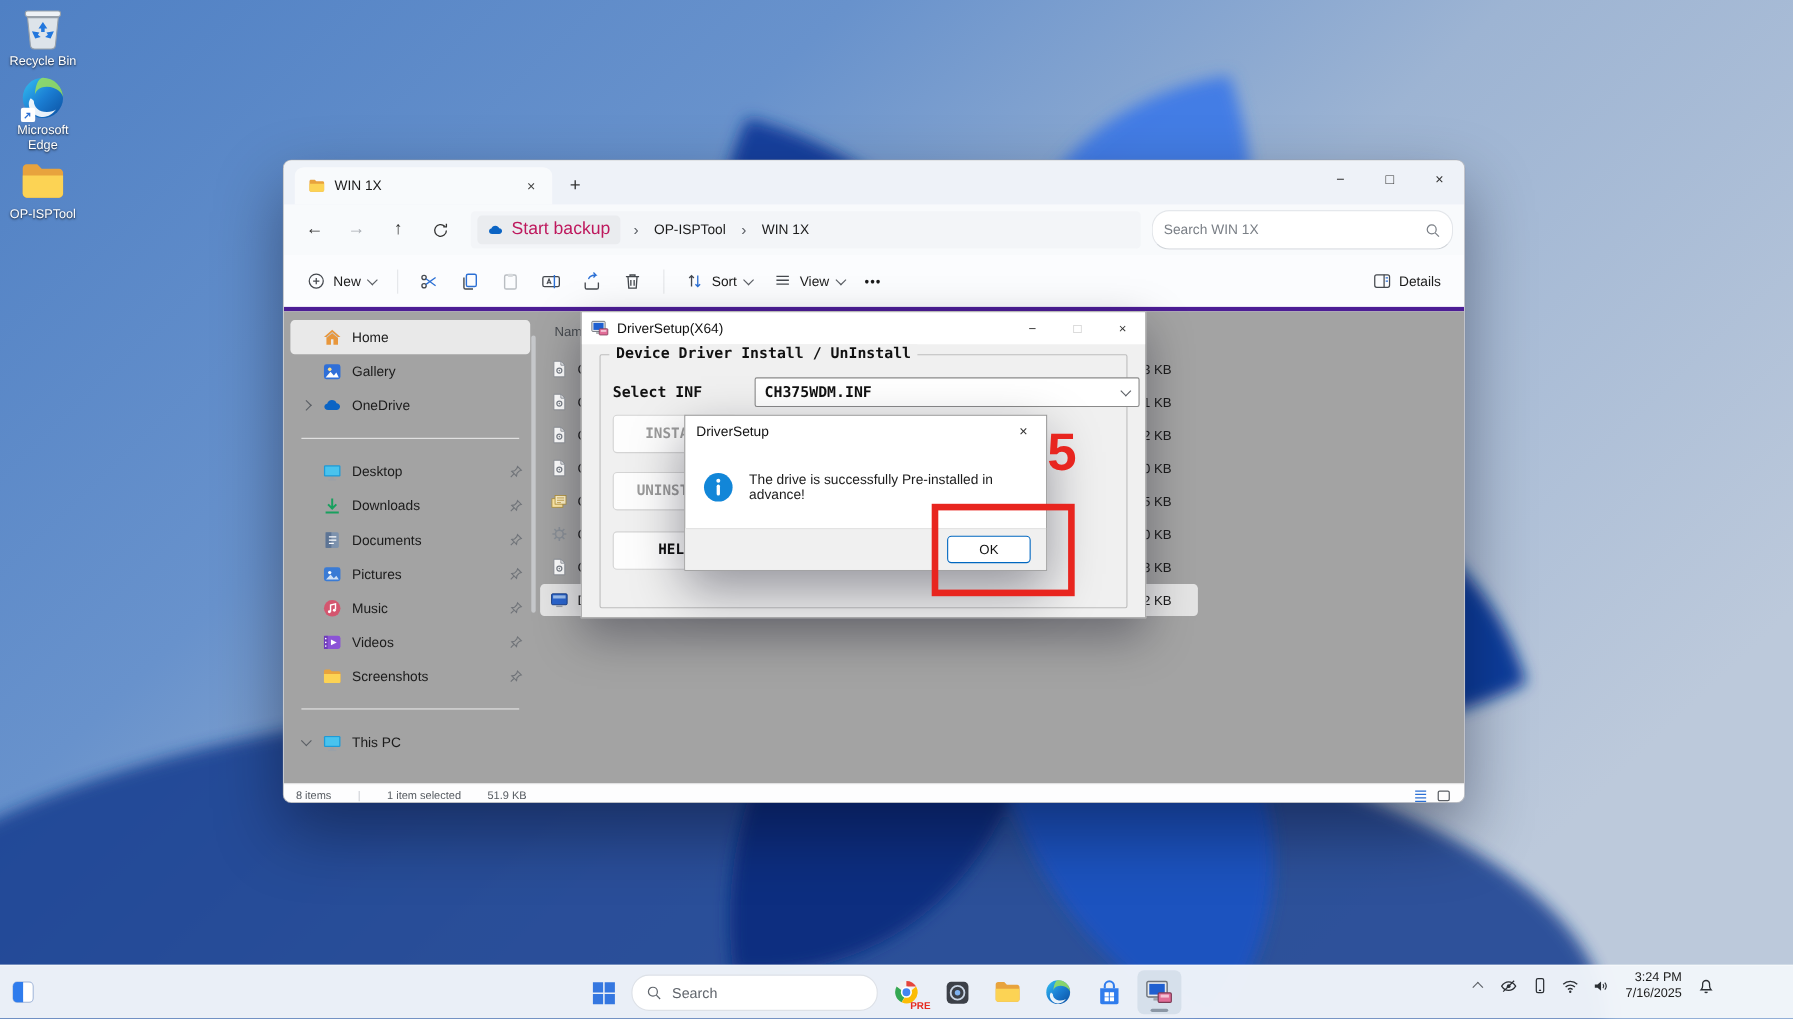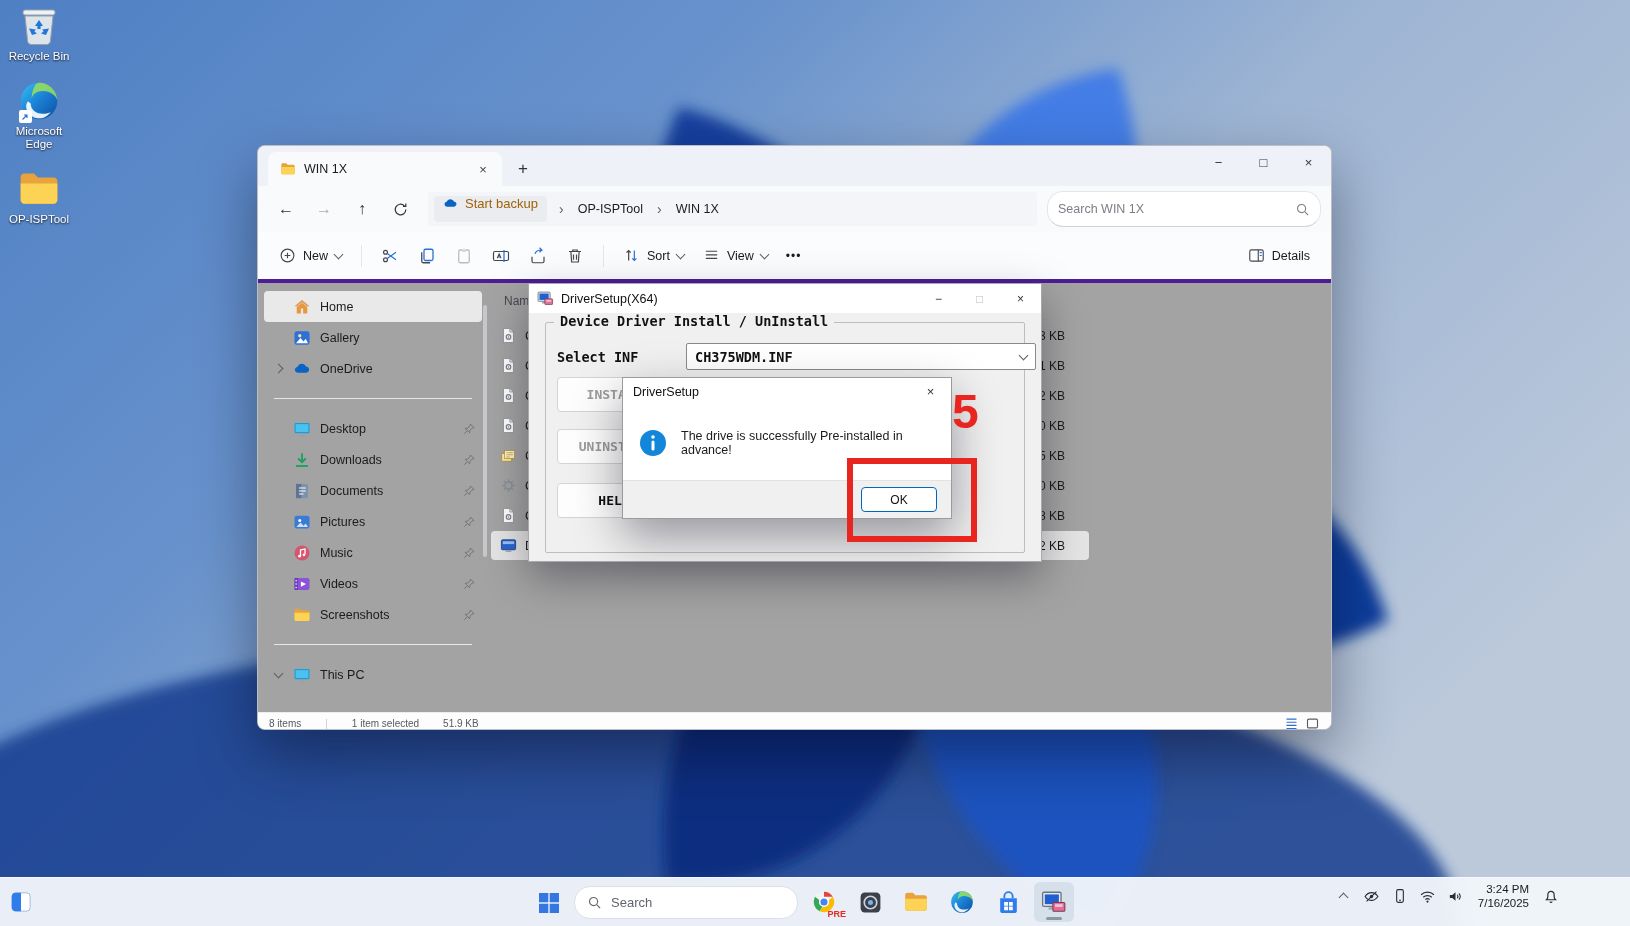--- a/index.html
+++ b/index.html
@@ -4,21 +4,21 @@
 <style>
   html,body{margin:0;padding:0}
   body{width:1630px;height:926px;overflow:hidden;position:relative;
        font-family:"Liberation Sans",sans-serif;background:#4a7cc2;
        -webkit-font-smoothing:antialiased}
   svg{display:block}
   .wall{position:absolute;inset:0;z-index:0}
 
   
   .dicons{position:absolute;left:0;top:4px;width:78px;z-index:2;display:flex;
-          flex-direction:column;gap:16px}
+          flex-direction:column;gap:4px}
   .dicon{width:78px;display:flex;flex-direction:column;align-items:center;gap:2px;cursor:default}
   .dicon .dlabel{font-size:11.5px;color:#fff;text-align:center;line-height:13px;
                  text-shadow:0 1px 2px rgba(0,0,0,.85)}
   .shortcut-ovl{position:absolute;left:2px;bottom:0;width:13px;height:13px;background:#fff;
                 border-radius:2px;display:flex;align-items:center;justify-content:center}
   .icwrap{position:relative}
 
   
   .win{position:absolute;left:257px;top:145px;width:1073px;height:583px;z-index:10;
        background:#fff;border-radius:8px;overflow:hidden;
@@ -34,22 +34,22 @@
   .winctrl{position:absolute;right:0;top:0;display:flex}
   .wc{width:45px;height:33px;display:flex;align-items:center;justify-content:center;
       font-size:13px;color:#333}
 
   .addr{height:46px;background:#f8fafc;display:flex;align-items:center;padding:0 10px;gap:2px}
   .navb{width:36px;height:34px;border-radius:4px;display:flex;align-items:center;
         justify-content:center;font-size:16px;color:#333}
   .navb.dis{color:#a9adb3}
   .crumbbar{flex:1;height:34px;margin:0 8px;border-radius:4px;background:#f3f5f8;
             display:flex;align-items:center;padding:0 6px;gap:8px;min-width:0}
-  .chip{background:#eaecef;border-radius:4px;height:26px;display:flex;align-items:flex-start;
-        gap:7px;padding:0 9px;font-size:13px;color:#a16207}
+  .chip{background:#eaecef;border-radius:4px;height:26px;display:flex;align-items:center;
+        gap:7px;padding:0 9px;font-size:16px;color:#be185d}
   .crumb{font-size:12.5px;color:#1b1b1b;padding:0 2px}
   .csep{font-size:14px;color:#5c6066;padding:0 4px}
   .searchbox{width:252px;height:34px;background:#fff;border:1px solid #e3e6ea;
              border-bottom-color:#cfd3d8;border-radius:16px;display:flex;align-items:center;
              justify-content:space-between;padding:0 10px;font-size:12.5px;color:#7a7f86}
 
   .toolbar{height:47px;background:#fbfcfe;border-bottom:4px solid #4c1d95;display:flex;
            align-items:center;padding:0 12px;gap:1px}
   .tbtn{display:flex;align-items:center;gap:7px;padding:7px 9px;border-radius:4px;
         font-size:12.5px;color:#1b1b1b}

